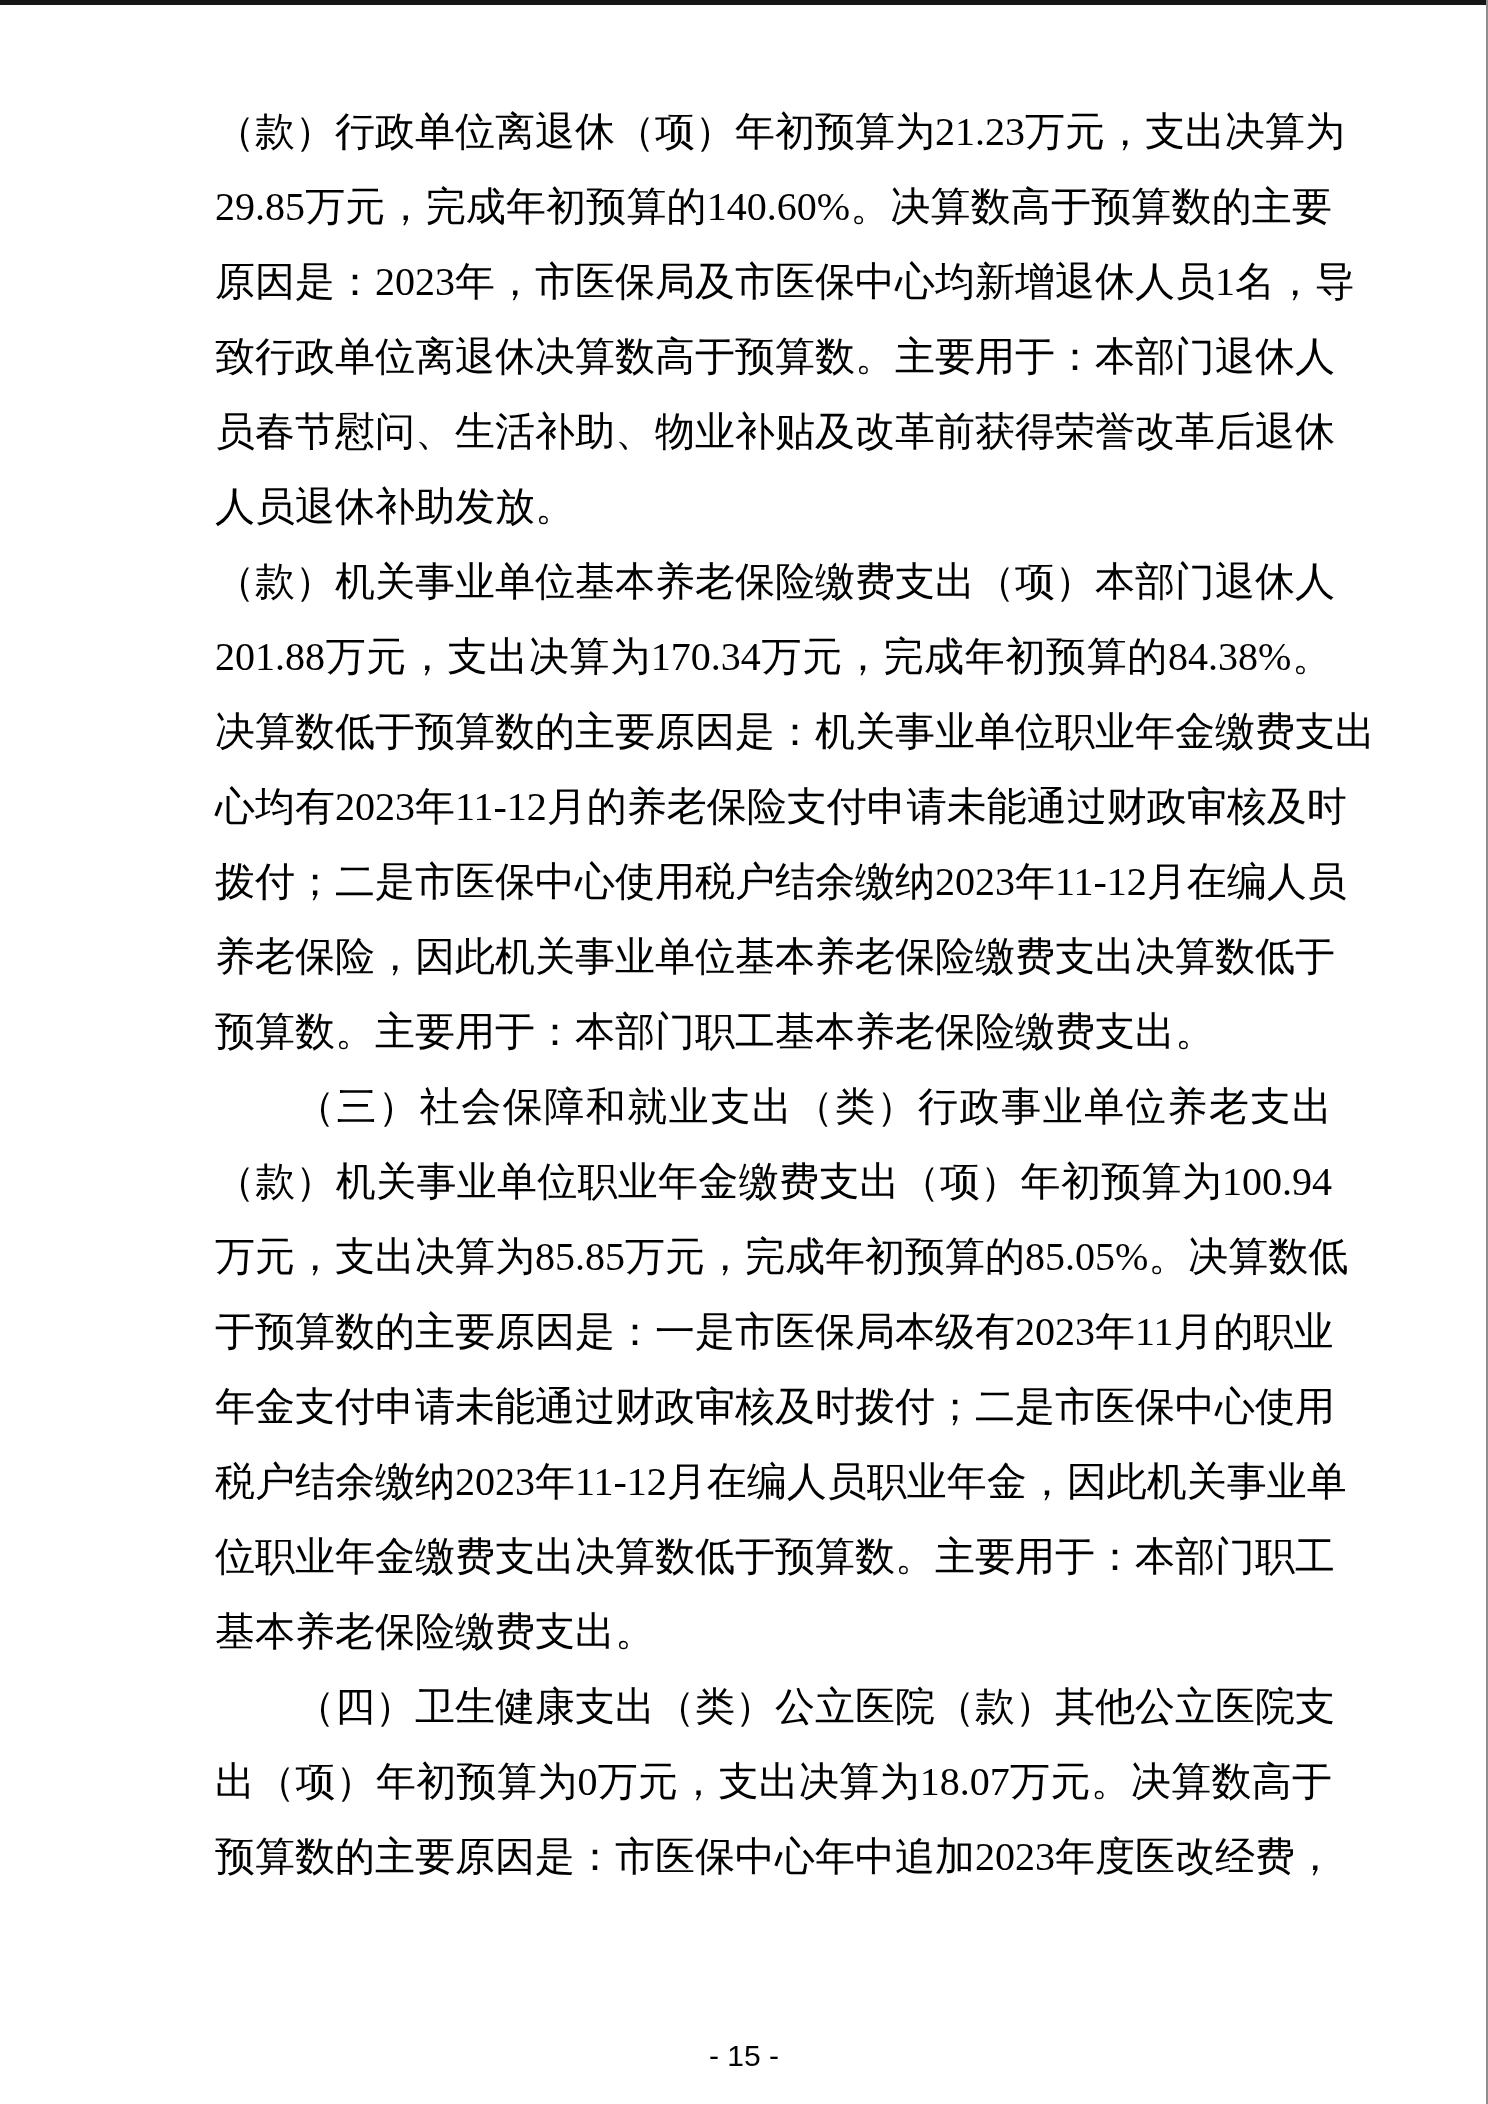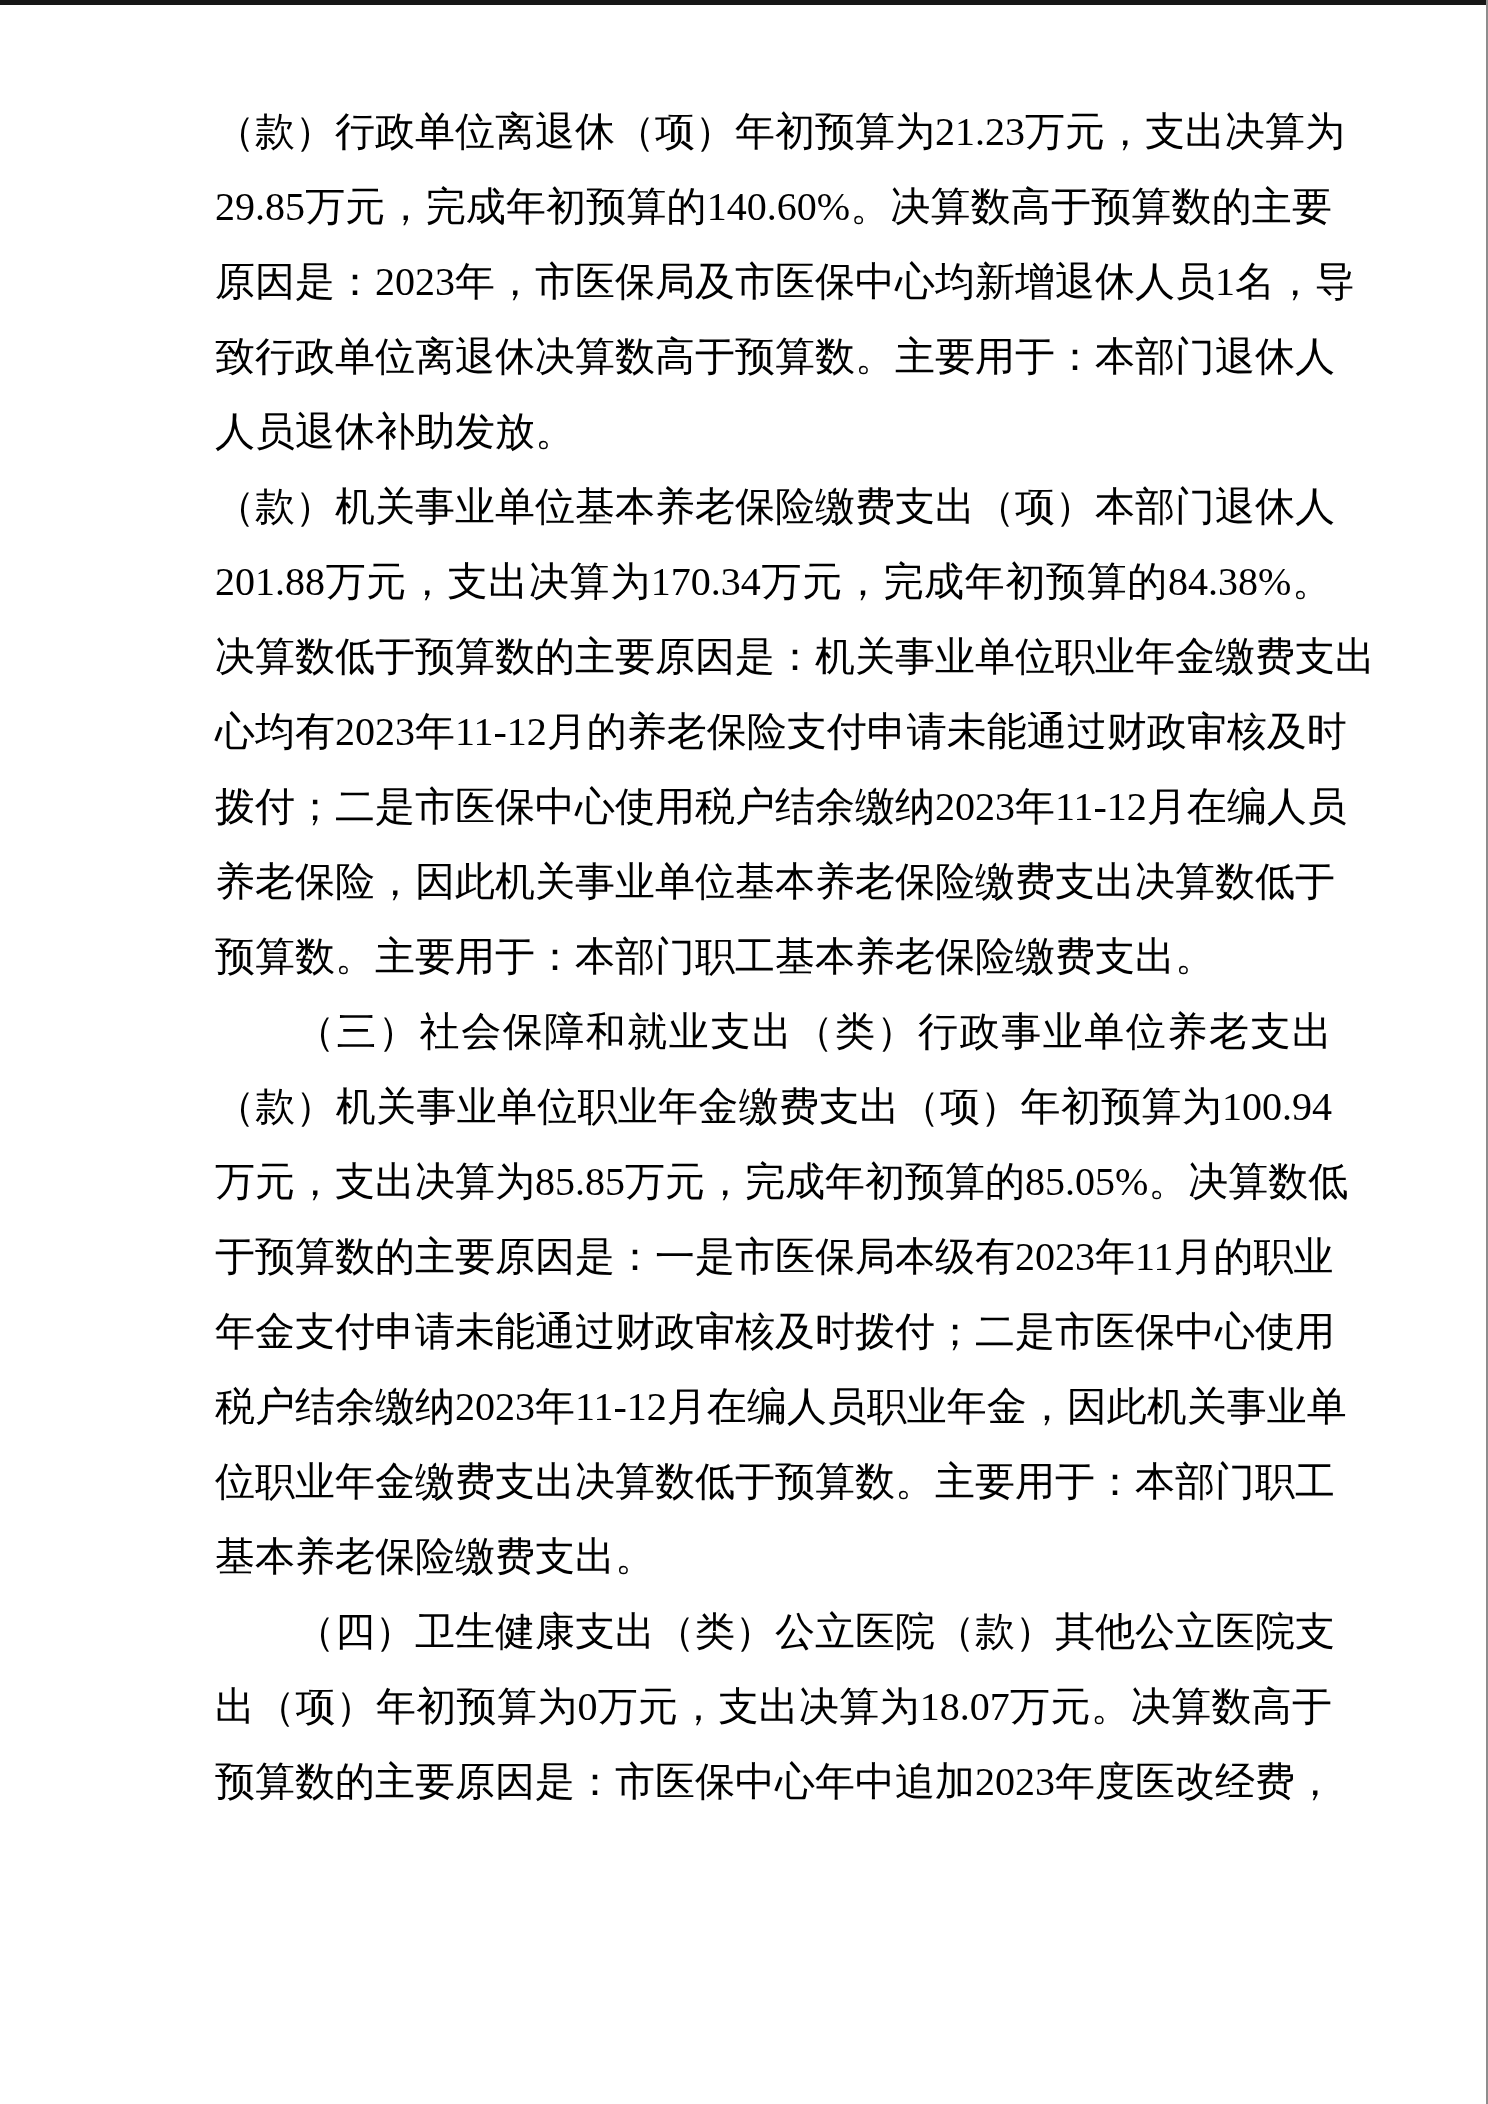--- a/index.html
+++ b/index.html
@@ -68,20 +68,21 @@
 
 <div class="page">
   <div class="scan-strip-top"></div>
   <div class="scan-strip-right"></div>
 
   <div class="doc-body">
       <div class="line">（款）行政单位离退休（项）年初预算为21.23万元，支出决算为</div>
       <div class="line">29.85万元，完成年初预算的140.60%。决算数高于预算数的主要</div>
       <div class="line">原因是：2023年，市医保局及市医保中心均新增退休人员1名，导</div>
       <div class="line">致行政单位离退休决算数高于预算数。主要用于：本部门退休人</div>
+      <div class="line">员春节慰问、生活补助、物业补贴及改革前获得荣誉改革后退休</div>
       <div class="line short">人员退休补助发放。</div>
       <div class="line">（款）机关事业单位基本养老保险缴费支出（项）本部门退休人</div>
       <div class="line">201.88万元，支出决算为170.34万元，完成年初预算的84.38%。</div>
       <div class="line">决算数低于预算数的主要原因是：机关事业单位职业年金缴费支出</div>
       <div class="line">心均有2023年11-12月的养老保险支付申请未能通过财政审核及时</div>
       <div class="line">拨付；二是市医保中心使用税户结余缴纳2023年11-12月在编人员</div>
       <div class="line">养老保险，因此机关事业单位基本养老保险缴费支出决算数低于</div>
       <div class="line short">预算数。主要用于：本部门职工基本养老保险缴费支出。</div>
       <div class="line indent">（三）社会保障和就业支出（类）行政事业单位养老支出</div>
       <div class="line">（款）机关事业单位职业年金缴费支出（项）年初预算为100.94</div>
@@ -89,13 +90,14 @@
       <div class="line">于预算数的主要原因是：一是市医保局本级有2023年11月的职业</div>
       <div class="line">年金支付申请未能通过财政审核及时拨付；二是市医保中心使用</div>
       <div class="line">税户结余缴纳2023年11-12月在编人员职业年金，因此机关事业单</div>
       <div class="line">位职业年金缴费支出决算数低于预算数。主要用于：本部门职工</div>
       <div class="line short">基本养老保险缴费支出。</div>
       <div class="line indent">（四）卫生健康支出（类）公立医院（款）其他公立医院支</div>
       <div class="line">出（项）年初预算为0万元，支出决算为18.07万元。决算数高于</div>
       <div class="line">预算数的主要原因是：市医保中心年中追加2023年度医改经费，</div>
     </div>
 
+  <div class="footer">- 15 -</div>
 </div>
 
 </body></html>

